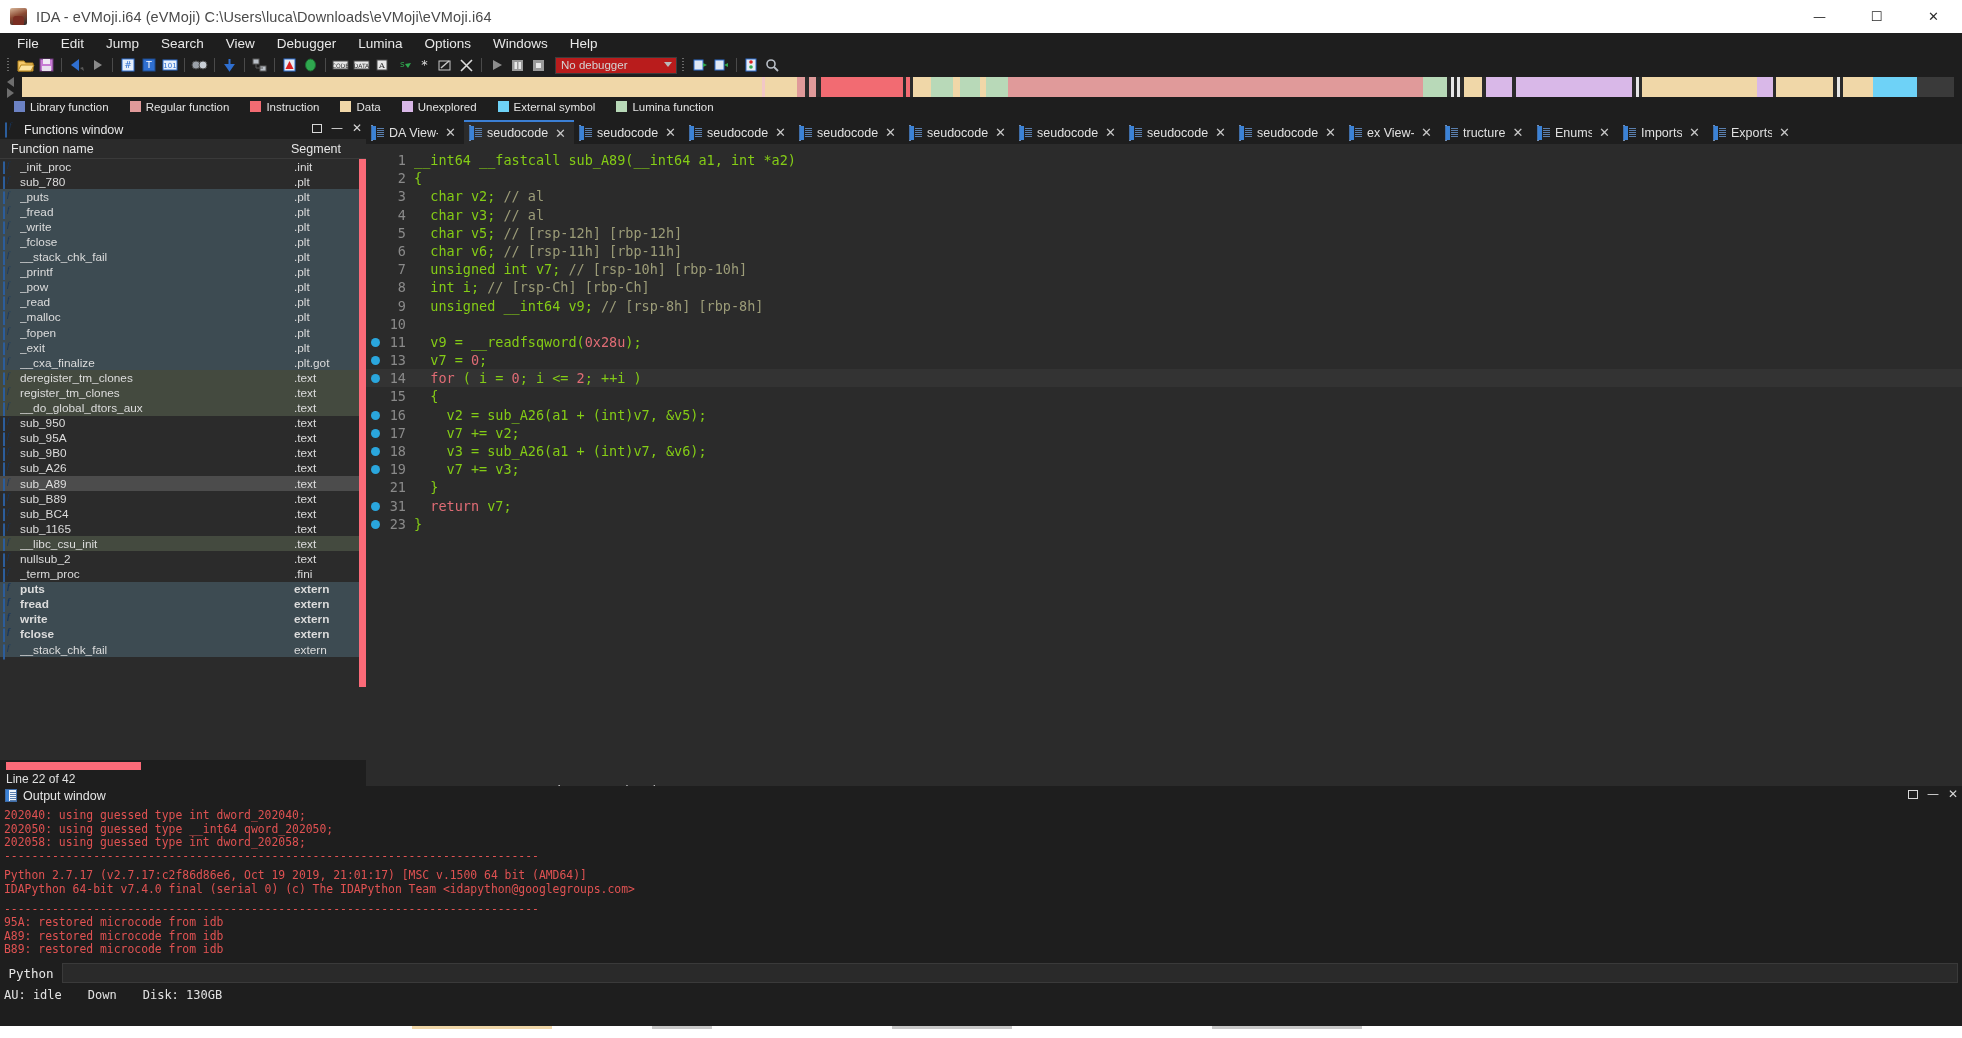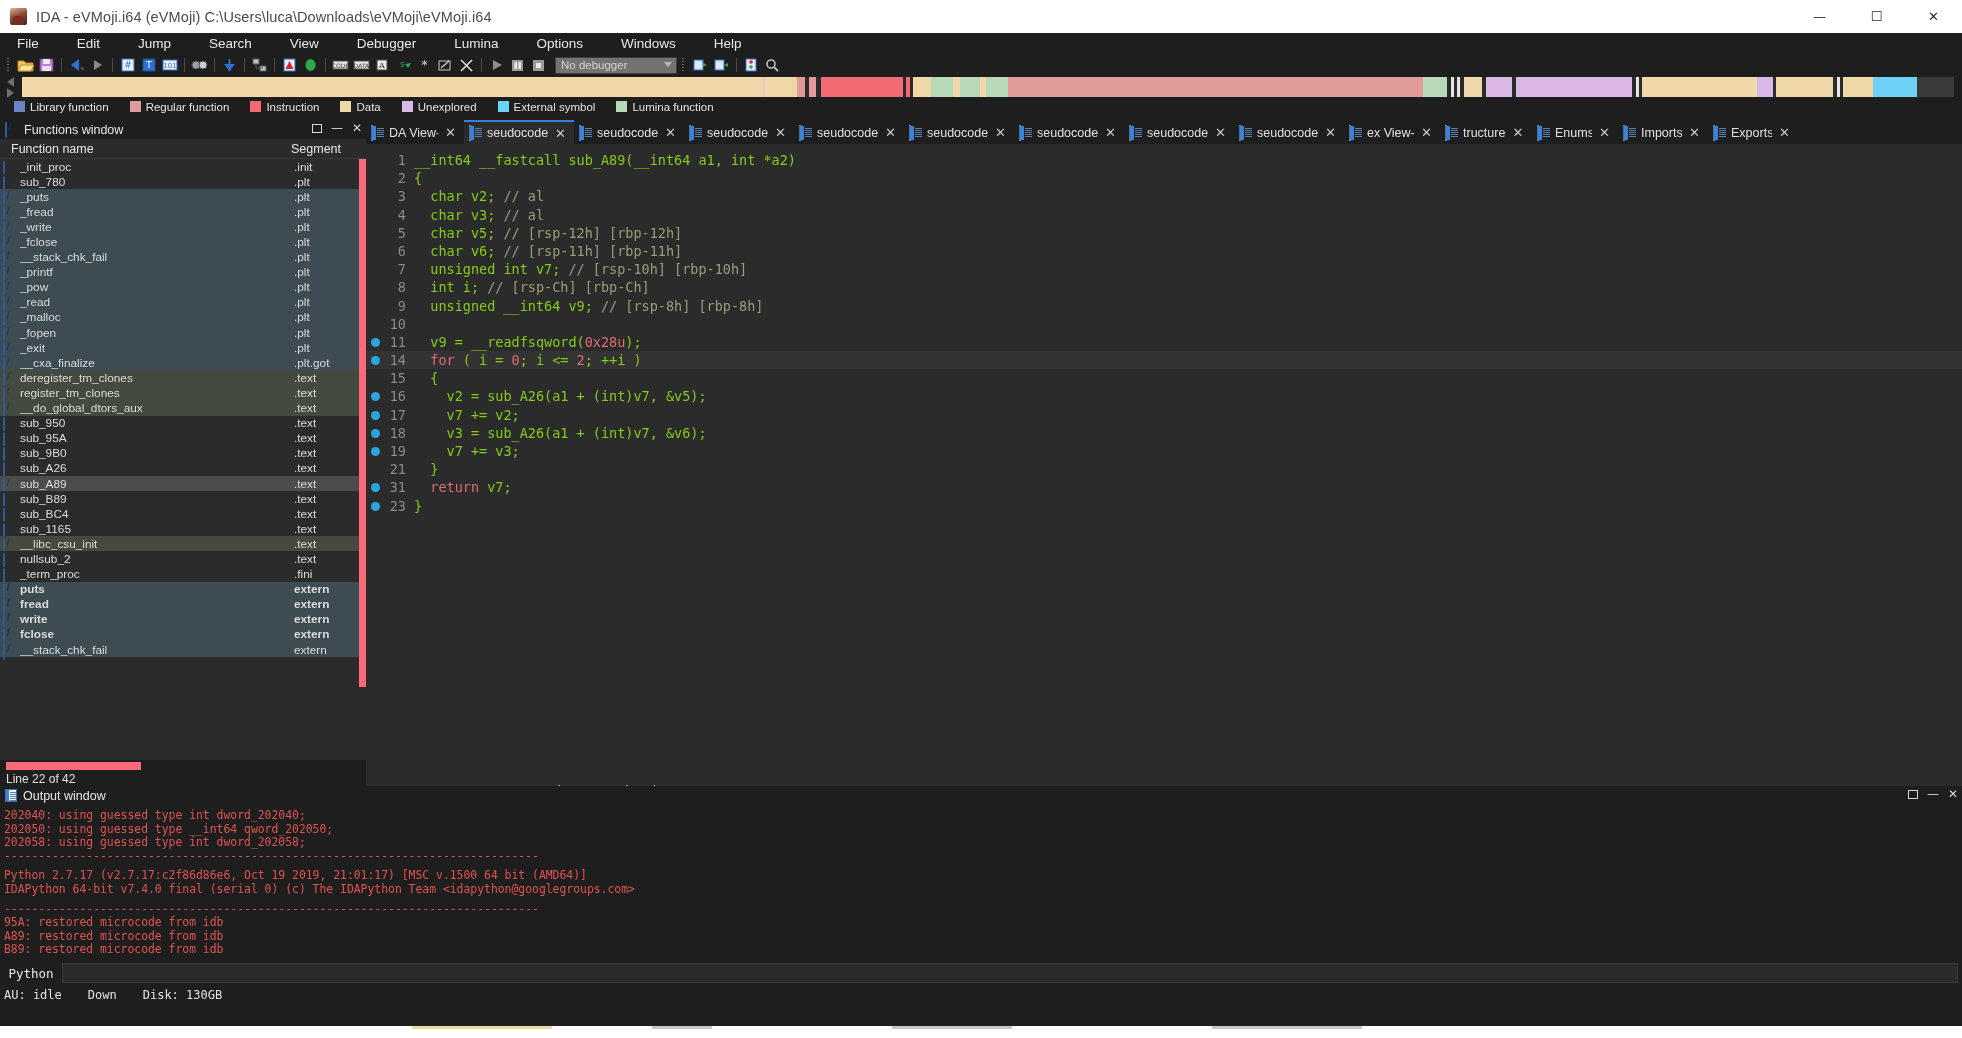--- a/index.html
+++ b/index.html
@@ -28,40 +28,40 @@
   .title-text { font-size:14.5px; color:#4a4a4a; letter-spacing:.1px; }
   .win-btns { position:absolute; right:0; top:0; height:33px; display:flex; }
   .win-btn {
     width:57px; height:33px; display:flex; align-items:center; justify-content:center;
     color:#2b2b2b; font-size:13px; font-family:"DejaVu Sans", sans-serif;
   }
 
   
   .menubar {
     height:21px; background:#1e1e1e; display:flex; align-items:center;
-    padding-left:6px; gap:16px;
+    padding-left:6px; gap:0px;
   }
   .menu-item {
     font-size:13.5px; color:#e8e8e8; padding:2px 11px; line-height:16px; cursor:default;
   }
 
   
   .toolbar {
     height:22px; background:#1e1e1e; display:flex; align-items:center;
     padding-left:2px; gap:0px; position:relative;
   }
   .grip { width:7px; height:16px; margin:0 3px; position:relative; flex:none; }
   .grip::before{
     content:""; position:absolute; left:2px; top:1px; width:2px; height:14px;
     background-image:repeating-linear-gradient(to bottom,#6a6a6a 0 1px,transparent 1px 3px);
   }
   .tb-ico { width:19px; height:18px; margin:0 1px; flex:none; position:relative; }
   .tb-sep { width:1px; height:14px; background:#4a4a4a; margin:0 4px; flex:none; }
   .dbg-select {
-    width:122px; height:17px; background:#737373; border:1px solid #3c3c3c;
+    width:122px; height:17px; background:#b91c1c; border:1px solid #3c3c3c;
     margin-left:6px; color:#d4d4d4; font-size:11.5px; display:flex;
     align-items:center; padding-left:5px; position:relative; flex:none;
   }
   .dbg-select .chev {
     position:absolute; right:4px; top:4px; width:0;height:0;
     border-left:4px solid transparent;border-right:4px solid transparent;
     border-top:5px solid #b9b9b9;
   }
 
   
@@ -805,20 +805,21 @@
         <div class="cl"><span class="bp"></span><span class="ln">2</span><span><span class="src">{</span></span></div>
         <div class="cl"><span class="bp"></span><span class="ln">3</span><span><span class="src">  char v2; </span><span class="cmt">// al</span></span></div>
         <div class="cl"><span class="bp"></span><span class="ln">4</span><span><span class="src">  char v3; </span><span class="cmt">// al</span></span></div>
         <div class="cl"><span class="bp"></span><span class="ln">5</span><span><span class="src">  char v5; </span><span class="cmt">// [rsp-12h] [rbp-12h]</span></span></div>
         <div class="cl"><span class="bp"></span><span class="ln">6</span><span><span class="src">  char v6; </span><span class="cmt">// [rsp-11h] [rbp-11h]</span></span></div>
         <div class="cl"><span class="bp"></span><span class="ln">7</span><span><span class="src">  unsigned int v7; </span><span class="cmt">// [rsp-10h] [rbp-10h]</span></span></div>
         <div class="cl"><span class="bp"></span><span class="ln">8</span><span><span class="src">  int i; </span><span class="cmt">// [rsp-Ch] [rbp-Ch]</span></span></div>
         <div class="cl"><span class="bp"></span><span class="ln">9</span><span><span class="src">  unsigned __int64 v9; </span><span class="cmt">// [rsp-8h] [rbp-8h]</span></span></div>
         <div class="cl"><span class="bp"></span><span class="ln">10</span><span><span class="src"></span></span></div>
         <div class="cl"><span class="bp"><i></i></span><span class="ln">11</span><span><span class="src">  v9 = __readfsqword(</span><span class="num">0x28u</span><span class="src">);</span></span></div>
+        <div class="cl"><span class="bp"><i></i></span><span class="ln">13</span><span><span class="src">  v7 = </span><span class="num">0</span><span class="src">;</span></span></div>
         <div class="cl hl"><span class="bp"><i></i></span><span class="ln">14</span><span><span class="src">  </span><span class="kw">for</span><span class="src"> ( i = </span><span class="num">0</span><span class="src">; i &lt;= </span><span class="num">2</span><span class="src">; ++i )</span></span></div>
         <div class="cl"><span class="bp"></span><span class="ln">15</span><span><span class="src">  {</span></span></div>
         <div class="cl"><span class="bp"><i></i></span><span class="ln">16</span><span><span class="src">    v2 = sub_A26(a1 + (int)v7, &amp;v5);</span></span></div>
         <div class="cl"><span class="bp"><i></i></span><span class="ln">17</span><span><span class="src">    v7 += v2;</span></span></div>
         <div class="cl"><span class="bp"><i></i></span><span class="ln">18</span><span><span class="src">    v3 = sub_A26(a1 + (int)v7, &amp;v6);</span></span></div>
         <div class="cl"><span class="bp"><i></i></span><span class="ln">19</span><span><span class="src">    v7 += v3;</span></span></div>
         <div class="cl"><span class="bp"></span><span class="ln">21</span><span><span class="src">  }</span></span></div>
         <div class="cl"><span class="bp"><i></i></span><span class="ln">31</span><span><span class="src">  </span><span class="kw">return</span><span class="src"> v7;</span></span></div>
         <div class="cl"><span class="bp"><i></i></span><span class="ln">23</span><span><span class="src">}</span></span></div>
       </div>

